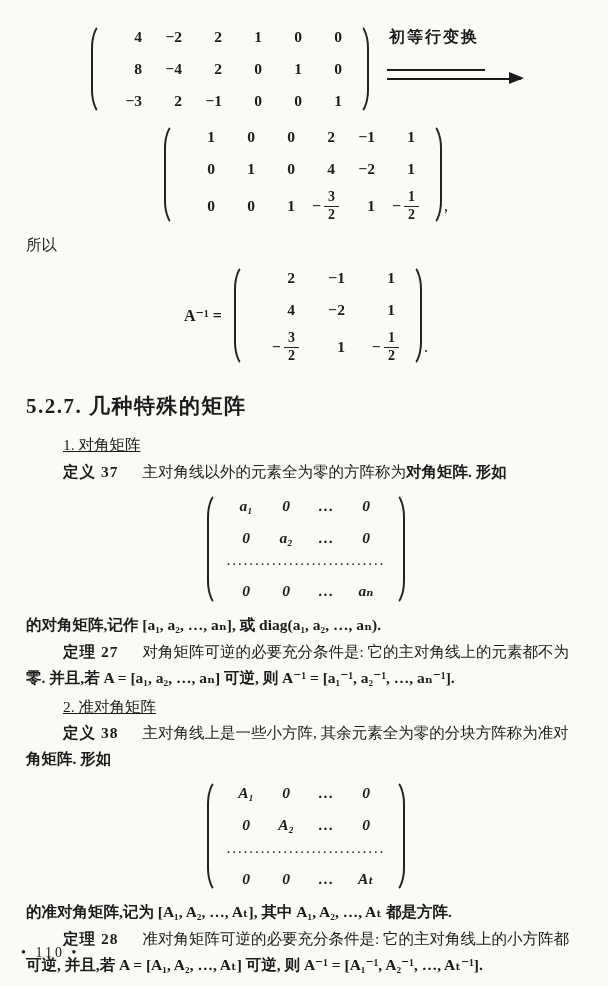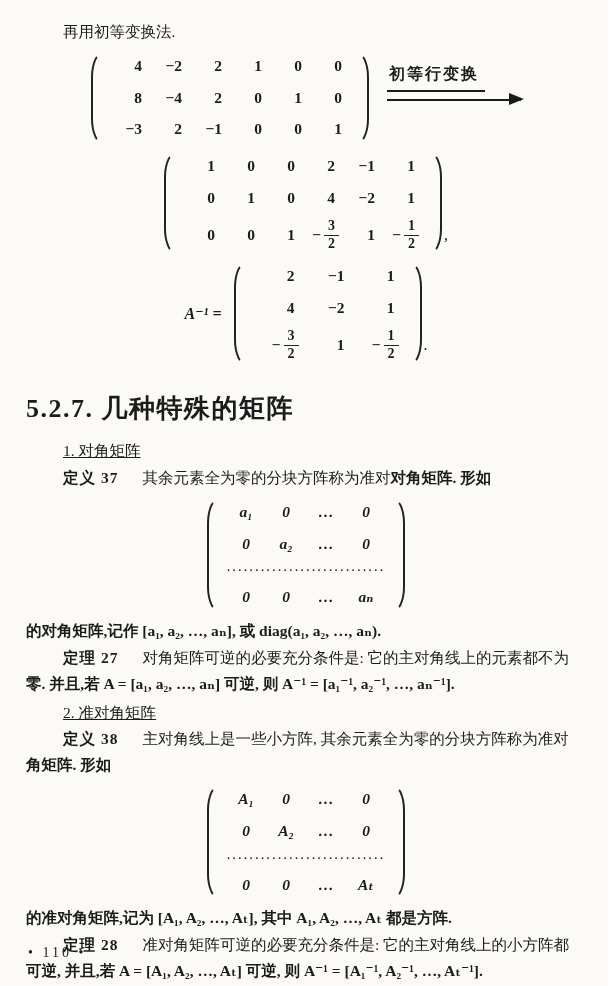--- a/index.html
+++ b/index.html
@@ -15,21 +15,21 @@
     padding:16px 22px 0 26px;
     overflow:hidden;
   }
   p{margin:0;}
   .indent{text-indent:37px;margin-top:4px;}
   .plain{margin:0;}
   .listitem{padding-left:37px;margin-top:4px;text-decoration:underline;}
   .defline{padding-left:37px;margin-top:2px;}
   .deflabel{font-weight:bold;margin-right:24px;letter-spacing:1px;}
   .cont{margin-top:1px;font-weight:bold;}
-  h2{font-size:26px;font-weight:bold;margin:22px 0 10px 0;letter-spacing:1.5px;}
+  h2{font-size:21px;font-weight:bold;margin:22px 0 10px 0;letter-spacing:1.5px;}
 
   .mathrow{display:flex;justify-content:center;align-items:center;margin:6px 0;}
   .mat{display:flex;align-items:stretch;font-weight:600;}
   .grid{display:grid;align-items:center;row-gap:7px;padding:3px 6px;}
   .g6{grid-template-columns:repeat(6,40px);}
   .g3{grid-template-columns:repeat(3,50px);}
   .g4{grid-template-columns:repeat(4,40px);}
   .cell{text-align:right;padding-right:8px;white-space:nowrap;}
   .gc .cell{text-align:center;padding-right:0;}
   .gvar .cell{font-style:italic;}
@@ -38,35 +38,34 @@
   .paren.r{border-right:2.5px solid #222;border-top:2.5px solid transparent;border-bottom:2.5px solid transparent;border-top-right-radius:15px 30px;border-bottom-right-radius:15px 30px;}
 
   .fraccell{display:flex;justify-content:flex-end;align-items:center;padding-right:4px;}
   .fsign{margin-right:3px;}
   .frac{display:inline-flex;flex-direction:column;align-items:center;line-height:1.2;font-size:14px;}
   .frac .num{border-bottom:1.6px solid #222;padding:0 4px;}
   .frac .den{padding:0 4px;}
   .dotsrow{grid-column:1/-1;overflow:hidden;white-space:nowrap;text-align:center;font-size:11px;letter-spacing:2px;line-height:1;padding:2px 0;}
 
   .arrowblk{display:flex;flex-direction:column;align-items:flex-start;margin-left:18px;margin-bottom:34px;}
-  .arrowlabel{font-weight:bold;font-size:16px;letter-spacing:2px;padding:0 6px 3px 2px;border-bottom:2px solid #1b1b1b;}
+  .arrowlabel{font-weight:bold;font-size:16px;letter-spacing:2px;padding:0 6px 19px 2px;border-bottom:2px solid #1b1b1b;}
   .arrowline{position:relative;height:2.5px;background:#1b1b1b;width:134px;margin-top:7px;}
   .ahead{position:absolute;right:-3px;top:-5.5px;width:0;height:0;border-left:15px solid #1b1b1b;border-top:6.5px solid transparent;border-bottom:6.5px solid transparent;}
 
-  .lhs{font-weight:bold;font-style:italic;margin-right:12px;font-size:16px;}
+  .lhs{font-weight:bold;margin-right:12px;font-size:16px;}
   .trail{align-self:flex-end;margin:0 0 8px 2px;font-size:16px;}
   .term{font-weight:bold;}
-  .pageno{position:absolute;left:28px;bottom:22px;font-size:14px;letter-spacing:3px;}
+  .pageno{position:absolute;left:21px;bottom:22px;font-size:14px;letter-spacing:3px;}
 </style>
 </head>
 <body>
 
 <div class="page">
 
-  <p class="indent">再用初等变换法.</p>
 
   <div class="mathrow">
     <div class="mat">
       <div class="paren l"></div>
       <div class="grid g6">
         <span class="cell">4</span>
         <span class="cell">−2</span>
         <span class="cell">2</span>
         <span class="cell">1</span>
         <span class="cell">0</span>
@@ -127,20 +126,21 @@
               <span class="num">1</span>
               <span class="den">2</span>
             </span>
           </span>
       </div>
       <div class="paren r"></div>
     </div>
     <span class="trail">,</span>
   </div>
 
+  <p class="plain">所以</p>
 
   <div class="mathrow">
     <span class="lhs">A⁻¹ =</span>
     <div class="mat">
       <div class="paren l"></div>
       <div class="grid g3">
         <span class="cell">2</span>
         <span class="cell">−1</span>
         <span class="cell">1</span>
         <span class="cell">4</span>
@@ -164,21 +164,21 @@
       </div>
       <div class="paren r"></div>
     </div>
     <span class="trail">.</span>
   </div>
 
   <h2>5.2.7. 几种特殊的矩阵</h2>
 
   <p class="listitem">1. 对角矩阵</p>
 
-  <p class="defline"><b class="deflabel">定义 37</b><span>其余元素全为零的分块方阵称为准对</span><span class="term">对角矩阵</span><span class="term">. 形如</span></p>
+  <p class="defline"><b class="deflabel">定义 37</b><span>主对角线以外的元素全为零的方阵称为</span><span class="term">对角矩阵</span><span class="term">. 形如</span></p>
 
   <div class="mathrow">
     <div class="mat">
       <div class="paren l"></div>
       <div class="grid g4 gc gvar">
         <span class="cell">a₁</span>
         <span class="cell">0</span>
         <span class="cell">…</span>
         <span class="cell">0</span>
         <span class="cell">0</span>

